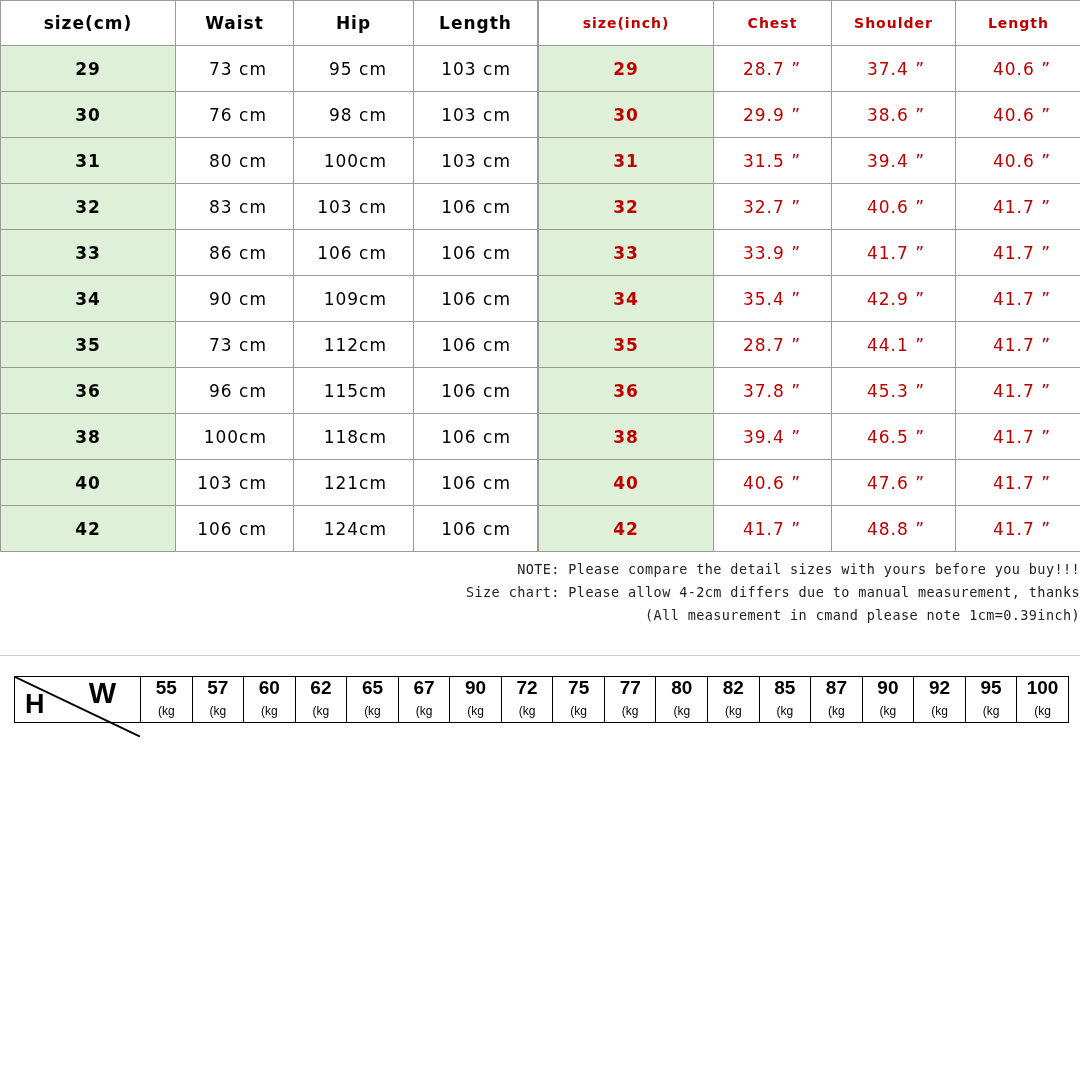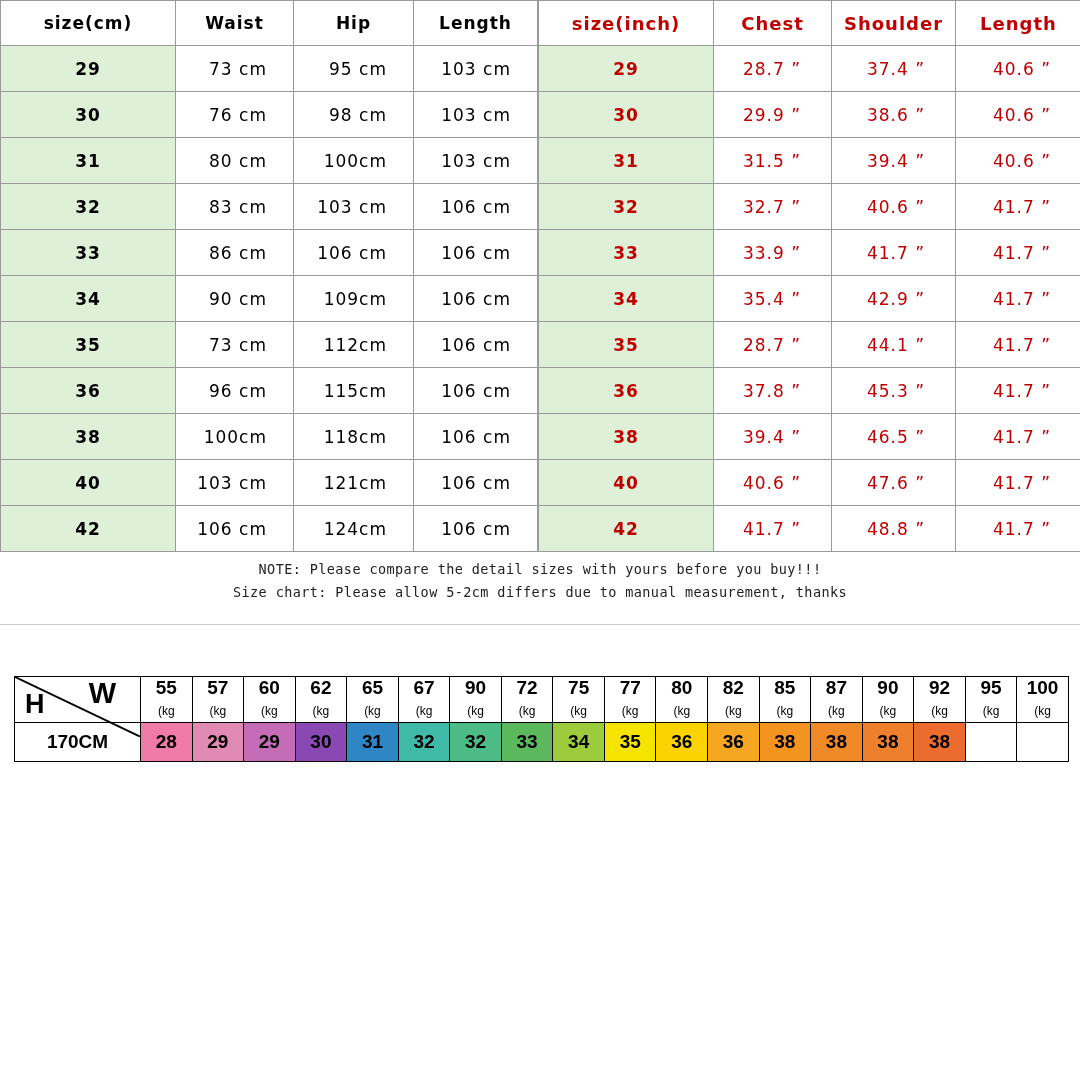--- a/index.html
+++ b/index.html
@@ -59,21 +59,21 @@
   }
   #cm-table td.valcol {
     text-align: right;
     padding-right: 26px;
     background: #ffffff;
   }
   
   #inch-table { width: 543px; }
   #inch-table th {
     height: 42px;
-    font-size: 18px;
+    font-size: 14px;
     font-weight: bold;
     color: #c00000;
     background: #ffffff;
   }
   #inch-table th.sizecol {
     background: #ffffff;
   }
   #inch-table td {
     height: 43px;
     font-size: 17px;
@@ -83,24 +83,24 @@
     background: #dff0d8;
     font-weight: bold;
   }
   #inch-table td.valcol {
     text-align: right;
     padding-right: 30px;
     background: #ffffff;
   }
 
   .notes {
-    text-align: center;
+    text-align: right;
     padding-top: 6px;
     border-bottom: 1px solid #cccccc;
-    padding-bottom: 20px;
+    padding-bottom: 28px;
   }
   .notes div {
     font-family: "DejaVu Sans Mono", monospace;
     font-size: 13.5px;
     color: #222;
     line-height: 23px;
     letter-spacing: 0.4px;
   }
 
   
@@ -344,21 +344,22 @@
             <td class="valcol">41.7 ”</td>
             <td class="valcol">48.8 ”</td>
             <td class="valcol">41.7 ”</td>
           </tr>
         </tbody>
     </table>
   </div>
 
   <div class="notes">
     <div>NOTE: Please compare the detail sizes with yours before you buy!!!</div>
-    <div>Size chart: Please allow 5-2cm differs due to manual measurement, thanks</div>
+    <div>Size chart: Please allow 4-2cm differs due to manual measurement, thanks</div>
+    <div>(All measurement in cmand please note 1cm=0.39inch)</div>
   </div>
 
   <div class="hw-wrap">
     <table class="hwtable">
       <colgroup id="hw-cols">
           <col style="width: 126px;">
           <col style="width: 51.5556px;">
           <col style="width: 51.5556px;">
           <col style="width: 51.5556px;">
           <col style="width: 51.5556px;">
@@ -400,38 +401,17 @@
             <td class="whead"><span>82</span><span class="kg">(kg</span></td>
             <td class="whead"><span>85</span><span class="kg">(kg</span></td>
             <td class="whead"><span>87</span><span class="kg">(kg</span></td>
             <td class="whead"><span>90</span><span class="kg">(kg</span></td>
             <td class="whead"><span>92</span><span class="kg">(kg</span></td>
             <td class="whead"><span>95</span><span class="kg">(kg</span></td>
             <td class="whead"><span>100</span><span class="kg">(kg</span></td>
           </tr>
       </thead>
       <tbody id="hw-body">
-          <tr>
-            <td class="hhead">170CM</td>
-            <td class="cell" style="background: rgb(240, 123, 168);">28</td>
-            <td class="cell" style="background: rgb(224, 138, 180);">29</td>
-            <td class="cell" style="background: rgb(196, 108, 181);">29</td>
-            <td class="cell" style="background: rgb(138, 72, 178);">30</td>
-            <td class="cell" style="background: rgb(47, 134, 197);">31</td>
-            <td class="cell" style="background: rgb(63, 185, 168);">32</td>
-            <td class="cell" style="background: rgb(76, 187, 134);">32</td>
-            <td class="cell" style="background: rgb(92, 184, 92);">33</td>
-            <td class="cell" style="background: rgb(156, 203, 60);">34</td>
-            <td class="cell" style="background: rgb(245, 228, 0);">35</td>
-            <td class="cell" style="background: rgb(251, 212, 0);">36</td>
-            <td class="cell" style="background: rgb(245, 166, 35);">36</td>
-            <td class="cell" style="background: rgb(243, 147, 32);">38</td>
-            <td class="cell" style="background: rgb(240, 138, 40);">38</td>
-            <td class="cell" style="background: rgb(238, 127, 44);">38</td>
-            <td class="cell" style="background: rgb(236, 108, 48);">38</td>
-            <td class="cell" style="background: rgb(255, 255, 255);"></td>
-            <td class="cell" style="background: rgb(255, 255, 255);"></td>
-          </tr>
         </tbody>
     </table>
   </div>
 
 </div>
 
 </body></html>

